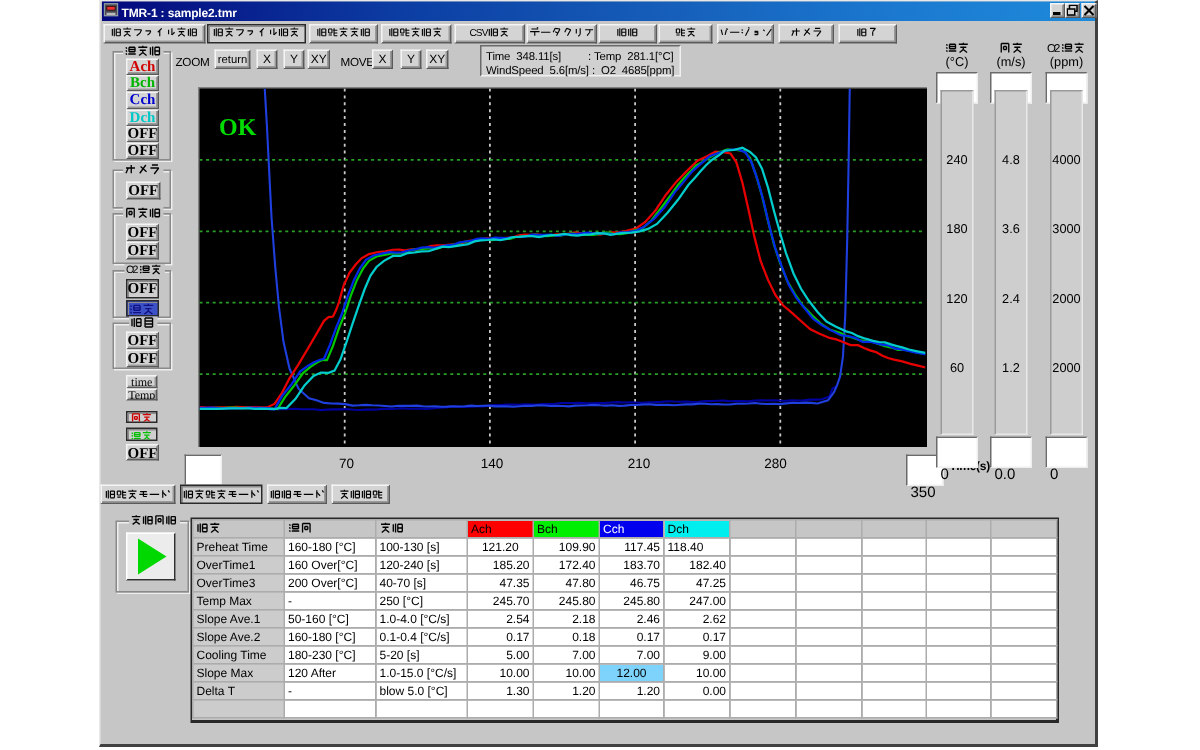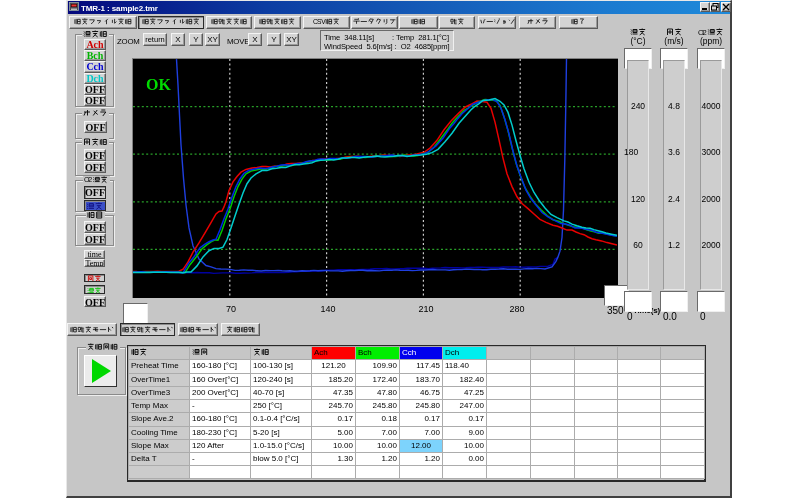--- a/index.html
+++ b/index.html
@@ -485,21 +485,21 @@
       <polyline points="0.0,213.1 4.0,213.2 8.0,213.0 12.0,212.9 16.0,213.0 20.0,212.8 24.0,212.8 28.0,213.0 32.0,212.9 36.0,213.0 40.0,213.2 44.0,213.1 48.0,213.3 52.0,213.7 57.0,205.7 63.0,198.2 69.0,189.7 74.0,185.6 78.0,182.9 82.0,180.9 85.0,181.1 89.0,171.6 93.0,159.7 97.0,149.9 101.0,137.8 105.0,127.6 109.0,120.1 113.0,114.9 118.0,112.0 125.0,110.6 129.0,109.8 133.0,109.9 137.0,109.3 141.4,107.6 145.8,107.3 150.2,106.8 154.6,106.6 159.0,106.6 163.0,105.2 167.0,104.4 171.0,103.9 175.0,102.5 179.0,101.9 183.0,101.8 187.0,100.8 191.0,100.8 195.0,101.1 199.0,100.4 203.0,100.3 207.0,100.2 211.0,99.0 215.0,98.6 219.3,98.2 223.6,97.4 227.9,98.1 232.1,98.4 236.4,98.0 240.7,98.0 245.0,97.0 249.4,96.6 253.8,97.5 258.2,97.4 262.6,97.5 267.0,97.0 271.5,96.0 276.0,96.9 280.5,97.1 285.0,96.4 290.0,94.6 295.0,93.4 301.0,88.3 308.0,79.3 315.0,70.0 319.0,64.3 323.0,59.7 327.0,55.6 331.0,51.3 335.0,49.2 339.0,46.5 346.0,42.7 352.0,40.6 358.0,41.0 363.0,41.7 367.0,46.3 371.0,57.7 375.0,71.5 379.0,88.3 383.0,104.1 387.0,116.1 392.0,128.7 397.0,137.2 402.0,144.5 408.0,150.8 414.0,156.6 420.0,160.7 427.0,162.8 431.0,164.9 435.0,166.0 440.0,167.7 445.0,168.5 449.0,168.9 453.0,170.5 457.0,171.8 461.3,172.7 465.7,174.2 470.0,174.3 474.7,175.0 479.3,176.2 484.0,177.0" fill="none" stroke="#00c800" stroke-width="1.5"></polyline>
       <polyline points="0.0,212.9 4.2,212.9 8.3,212.8 12.5,213.1 16.7,213.2 20.8,213.1 25.0,213.1 29.2,213.0 33.3,212.8 37.5,212.9 41.7,212.9 45.8,213.0 50.0,213.8 55.0,205.1 61.0,197.7 67.0,188.7 72.0,185.1 76.0,182.7 80.0,181.0 83.0,180.2 87.0,170.8 91.0,159.7 95.0,150.0 99.0,137.9 103.0,127.6 107.0,119.7 111.0,114.2 116.0,111.3 123.0,109.8 127.0,109.1 131.0,109.4 135.0,109.2 139.4,108.0 143.8,107.3 148.2,106.1 152.6,105.7 157.0,106.2 161.0,105.2 165.0,104.6 169.0,104.3 173.0,102.8 177.0,102.0 181.0,101.6 185.0,100.2 189.0,100.0 193.0,100.2 197.0,99.5 201.0,99.6 205.0,99.8 209.0,99.0 213.0,98.9 217.3,98.7 221.6,97.4 225.9,97.5 230.1,97.6 234.4,97.5 238.7,98.2 243.0,97.5 247.0,96.9 251.0,97.1 255.0,96.5 259.0,96.1 263.0,96.7 267.0,96.4 271.5,96.8 276.0,97.3 280.5,95.9 285.0,95.8 290.5,95.1 296.0,92.4 303.0,86.9 310.0,79.2 317.0,68.9 321.0,64.4 325.0,59.4 329.0,54.7 333.0,51.2 340.0,45.2 347.0,42.7 353.0,40.9 359.0,40.4 364.0,42.6 368.0,49.2 372.0,60.7 376.0,75.0 380.0,92.2 384.0,107.0 388.0,118.3 393.0,131.2 398.0,139.8 403.0,146.0 409.0,153.5 415.0,157.8 421.0,161.2 428.0,164.6 432.5,165.0 437.0,166.2 442.0,168.9 447.0,168.7 451.0,169.8 455.0,170.8 459.0,171.2 463.3,173.2 467.7,174.0 472.0,174.8 476.0,175.8 480.0,176.4 484.0,177.3" fill="none" stroke="#0028e8" stroke-width="1.5"></polyline>
       <polyline points="0.0,213.5 4.1,213.5 8.3,213.5 12.4,213.6 16.6,213.4 20.7,213.3 24.9,213.3 29.0,213.2 33.1,213.3 37.3,213.6 41.4,213.5 45.6,213.6 49.7,213.8 53.9,212.9 58.0,213.0 64.0,206.9 70.0,197.9 76.0,191.7 81.0,189.4 86.0,189.5 90.0,188.1 94.0,180.5 98.0,169.1 102.0,156.9 106.0,145.2 110.0,134.0 114.0,124.7 118.0,119.0 123.0,114.9 129.0,111.6 134.0,111.6 139.0,109.7 143.6,109.3 148.2,108.6 152.8,108.5 157.4,106.9 162.0,105.5 166.3,105.8 170.6,105.1 174.9,104.4 179.1,103.7 183.4,101.9 187.7,101.2 192.0,101.0 196.3,100.6 200.6,101.0 204.9,100.3 209.1,99.0 213.4,98.9 217.7,98.4 222.0,98.4 226.3,99.1 230.6,98.3 234.9,97.8 239.1,97.6 243.4,96.9 247.7,97.7 252.0,98.0 256.4,97.4 260.8,97.3 265.2,96.5 269.6,96.6 274.0,97.6 278.7,96.8 283.3,96.2 288.0,96.1 293.5,95.2 299.0,93.6 305.0,90.3 312.0,82.8 319.0,74.2 326.0,64.2 330.0,59.8 334.0,55.2 338.0,50.8 342.0,47.3 346.0,44.7 350.0,41.5 356.0,41.0 362.0,39.5 367.0,42.3 371.0,46.0 375.0,53.4 379.0,66.1 383.0,81.7 387.0,96.2 391.0,109.7 396.0,123.3 401.0,133.5 406.0,141.2 412.0,149.0 418.0,155.4 424.0,158.6 431.0,161.9 435.0,163.0 439.0,165.1 444.0,166.8 449.0,168.2 453.0,169.0 457.0,169.3 461.0,170.6 465.0,171.7 469.0,172.8 473.0,174.0 478.5,175.2 484.0,176.3" fill="none" stroke="#00cccc" stroke-width="1.5"></polyline>
       <text x="13" y="31" font-family="Liberation Serif,serif" font-weight="bold" font-size="16" fill="#00dc00">OK</text>
     </svg>
 <div class="edit" style="left:56px;top:302px;width:25px;height:12px">0</div>
 <div class="sl" style="left:164px;top:303px;width:30px;text-align:center;margin-left:-15px">70</div>
 <div class="sl" style="left:261px;top:303px;width:30px;text-align:center;margin-left:-15px">140</div>
 <div class="sl" style="left:359px;top:303px;width:30px;text-align:center;margin-left:-15px">210</div>
 <div class="sl" style="left:450px;top:303px;width:30px;text-align:center;margin-left:-15px">280</div>
-<div class="edit" style="left:537px;top:284px;width:25px;height:12px">350</div>
+<div class="edit" style="left:537px;top:302px;width:25px;height:12px">350</div>
 <div class="sl" style="left:566px;top:304.5px;font-size:8px;font-weight:bold;letter-spacing:-0.2px">Time(s)</div>
 <div class="abs" style="left:563px;top:27px"><svg class="jp" width="17" height="10" style="vertical-align:top" stroke="#000" stroke-width="0.90" stroke-linecap="butt" fill="none">
         <line x1="1.0" y1="1.5" x2="1.5" y2="2.5"></line>
         <line x1="1.0" y1="3.5" x2="1.5" y2="4.5"></line>
         <line x1="1.0" y1="5.5" x2="1.5" y2="6.5"></line>
         <line x1="3.0" y1="1.5" x2="7.0" y2="1.5"></line>
         <line x1="3.0" y1="1.5" x2="3.0" y2="4.5"></line>
         <line x1="7.0" y1="1.5" x2="7.0" y2="4.5"></line>
         <line x1="3.0" y1="3.0" x2="7.0" y2="3.0"></line>
         <line x1="3.0" y1="4.5" x2="7.0" y2="4.5"></line>
@@ -508,21 +508,21 @@
         <line x1="9.2" y1="1.5" x2="15.2" y2="1.5"></line>
         <line x1="10.2" y1="3.5" x2="14.2" y2="3.5"></line>
         <line x1="12.2" y1="3.5" x2="12.2" y2="5.0"></line>
         <line x1="12.2" y1="5.0" x2="9.7" y2="7.0"></line>
         <line x1="12.2" y1="5.0" x2="14.7" y2="7.0"></line>
       </svg></div>
 <div class="abs" style="left:557px;top:35px;width:28px;text-align:center;font-size:8.5px">(°C)</div>
 <div class="edit" style="left:557px;top:47px;width:28px;height:12px">300</div>
 <div class="abs" style="left:560px;top:59px;width:22px;height:230px;background:#cecece;border:1px solid #9a9a9a;border-bottom-color:#e8e8e8;border-right-color:#e8e8e8"></div>
 <div class="abs" style="left:557px;top:100px;width:28px;text-align:center;font-size:8.5px">240</div>
-<div class="abs" style="left:557px;top:146px;width:28px;font-size:8.5px">180</div>
+<div class="abs" style="left:557px;top:146px;width:28px;text-align:center;font-size:8.5px">180</div>
 <div class="abs" style="left:557px;top:193px;width:28px;text-align:center;font-size:8.5px">120</div>
 <div class="abs" style="left:557px;top:239px;width:28px;text-align:center;font-size:8.5px">60</div>
 <div class="edit" style="left:557px;top:290px;width:28px;height:13px">0</div>
 <div class="abs" style="left:599px;top:27px"><svg class="jp" width="17" height="10" style="vertical-align:top" stroke="#000" stroke-width="0.90" stroke-linecap="butt" fill="none">
         <line x1="1.5" y1="1.0" x2="1.5" y2="7.0"></line>
         <line x1="6.5" y1="1.0" x2="6.5" y2="7.0"></line>
         <line x1="1.5" y1="1.0" x2="6.5" y2="1.0"></line>
         <line x1="3.0" y1="3.0" x2="5.0" y2="3.0"></line>
         <line x1="3.0" y1="3.0" x2="3.0" y2="5.0"></line>
         <line x1="5.0" y1="3.0" x2="5.0" y2="5.0"></line>
@@ -854,20 +854,34 @@
             <td style="background:#fff;text-align:right">245.80</td>
             <td style="background:#fff;text-align:right">245.80</td>
             <td style="background:#fff;text-align:right">247.00</td>
             <td style="background:#fff"></td>
             <td style="background:#fff"></td>
             <td style="background:#fff"></td>
             <td style="background:#fff"></td>
             <td style="background:#fff"></td>
           </tr>
           <tr>
+            <td style="background:#cccccc">Slope Ave.1</td>
+            <td style="background:#fff">50-160 [°C]</td>
+            <td style="background:#fff">1.0-4.0 [°C/s]</td>
+            <td style="background:#fff;text-align:right">2.54</td>
+            <td style="background:#fff;text-align:right">2.18</td>
+            <td style="background:#fff;text-align:right">2.46</td>
+            <td style="background:#fff;text-align:right">2.62</td>
+            <td style="background:#fff"></td>
+            <td style="background:#fff"></td>
+            <td style="background:#fff"></td>
+            <td style="background:#fff"></td>
+            <td style="background:#fff"></td>
+          </tr>
+          <tr>
             <td style="background:#cccccc">Slope Ave.2</td>
             <td style="background:#fff">160-180 [°C]</td>
             <td style="background:#fff">0.1-0.4 [°C/s]</td>
             <td style="background:#fff;text-align:right">0.17</td>
             <td style="background:#fff;text-align:right">0.18</td>
             <td style="background:#fff;text-align:right">0.17</td>
             <td style="background:#fff;text-align:right">0.17</td>
             <td style="background:#fff"></td>
             <td style="background:#fff"></td>
             <td style="background:#fff"></td>

